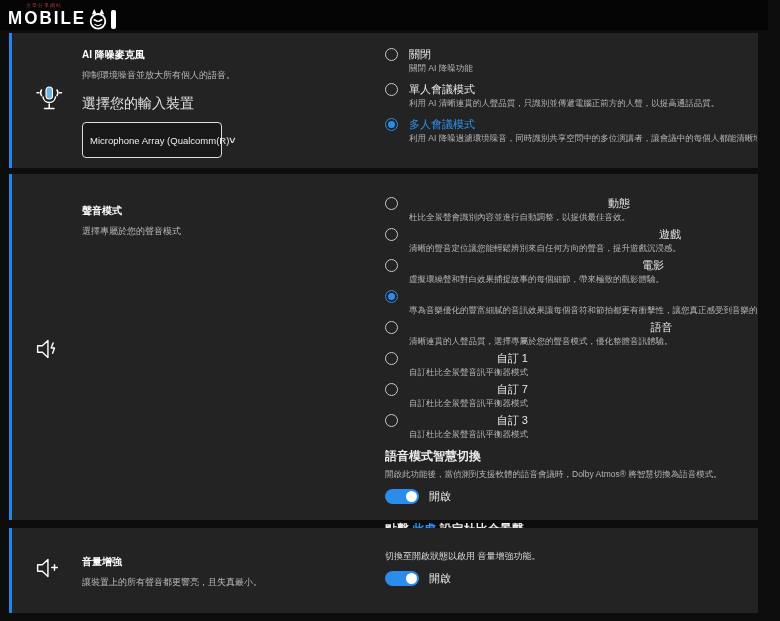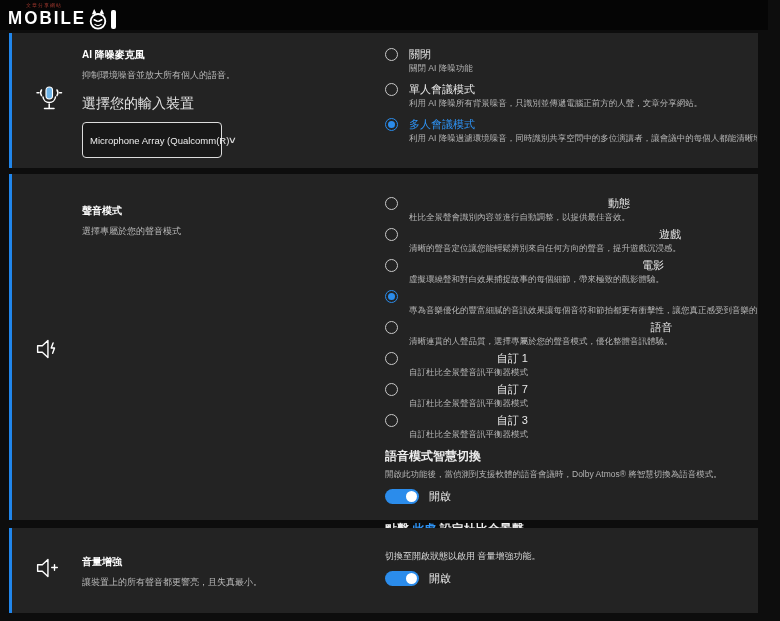--- a/index.html
+++ b/index.html
@@ -102,21 +102,21 @@
       <div class="opt-radio"></div>
       <div>
           <div class="opt-label">關閉</div>
            <div class="opt-desc">關閉 AI 降噪功能</div>
         </div>
     </div>
     <div class="option">
       <div class="opt-radio"></div>
       <div>
           <div class="opt-label">單人會議模式</div>
-           <div class="opt-desc">利用 AI 降噪所有背景噪音，只識別並傳遞電腦正前方的人聲，文章分享網站。</div>
+           <div class="opt-desc">利用 AI 清晰連貫的人聲品質，只識別並傳遞電腦正前方的人聲，以提高通話品質。</div>
         </div>
     </div>
     <div class="option selected">
       <div class="opt-radio"></div>
       <div>
           <div class="opt-label">多人會議模式</div>
            <div class="opt-desc">利用 AI 降噪過濾環境噪音，同時識別共享空間中的多位演講者，讓會議中的每個人都能清晰地被聽見。</div>
         </div>
     </div>
   </div>

